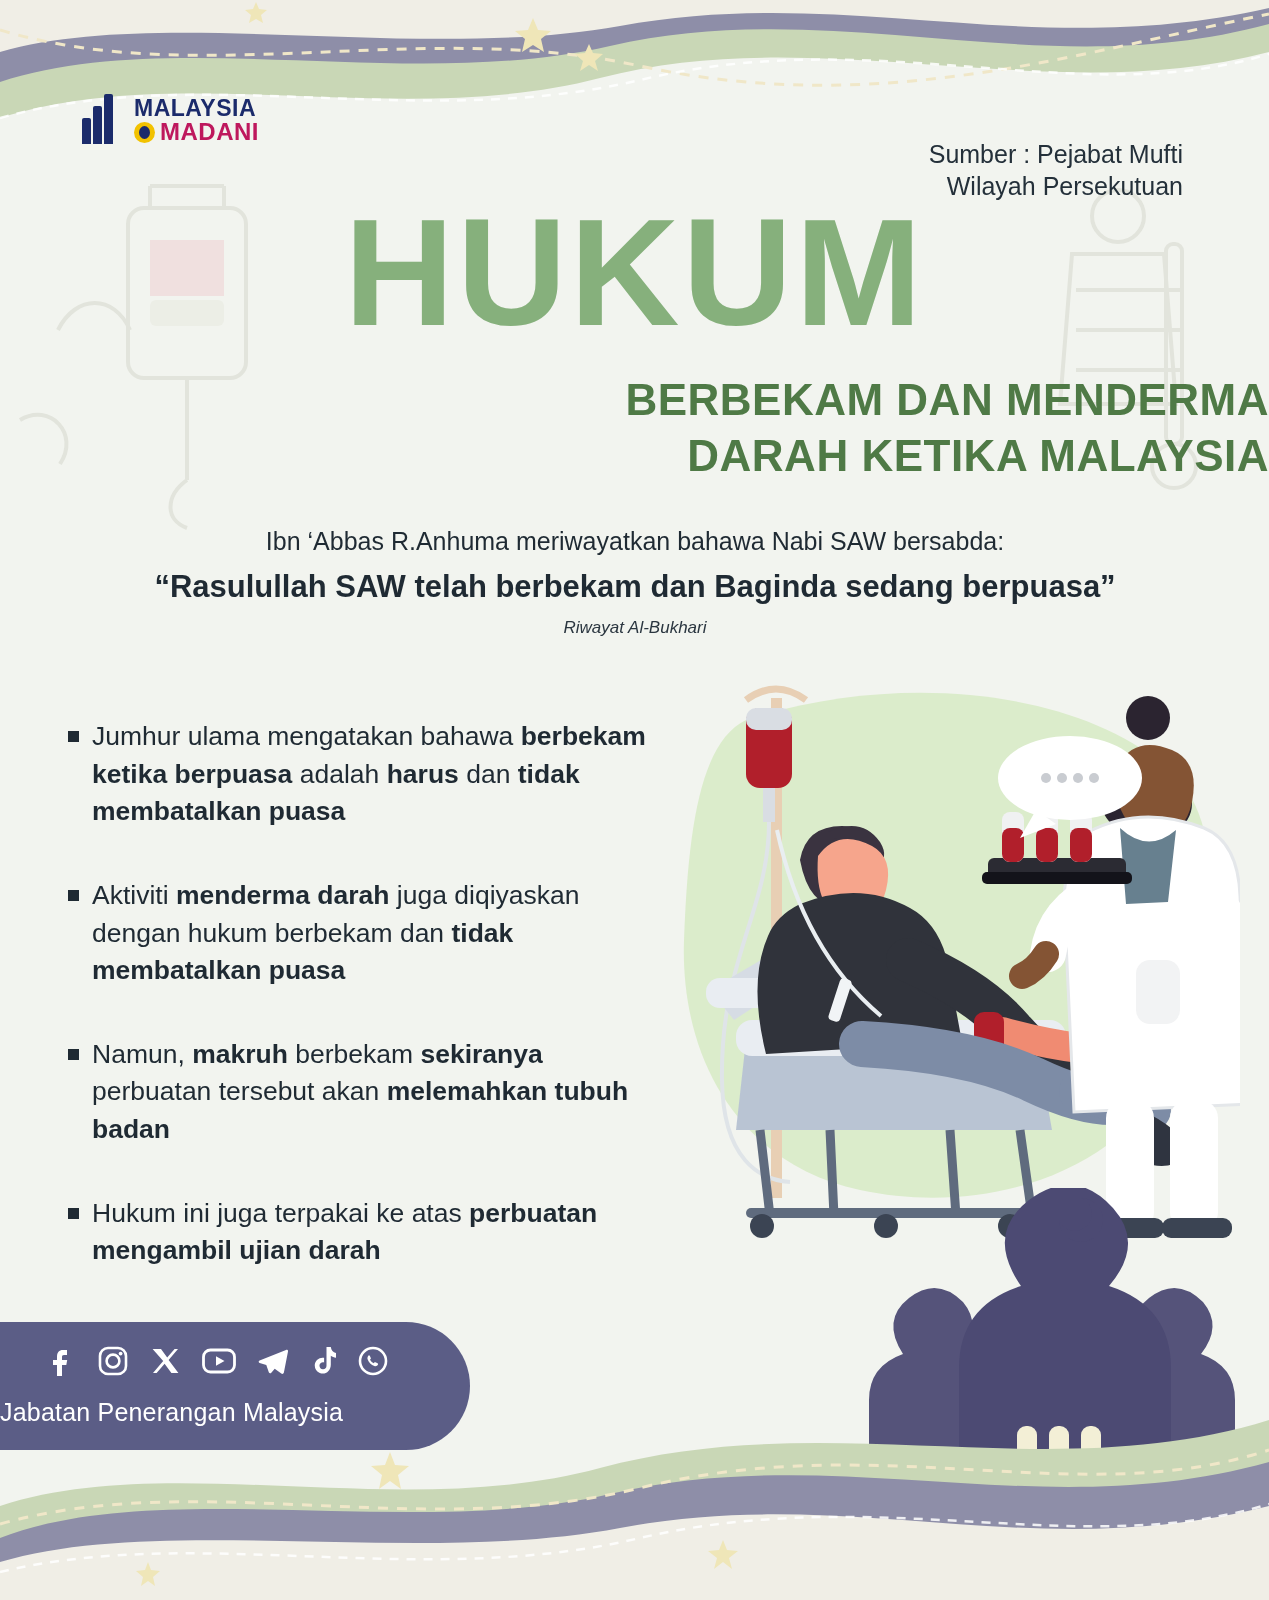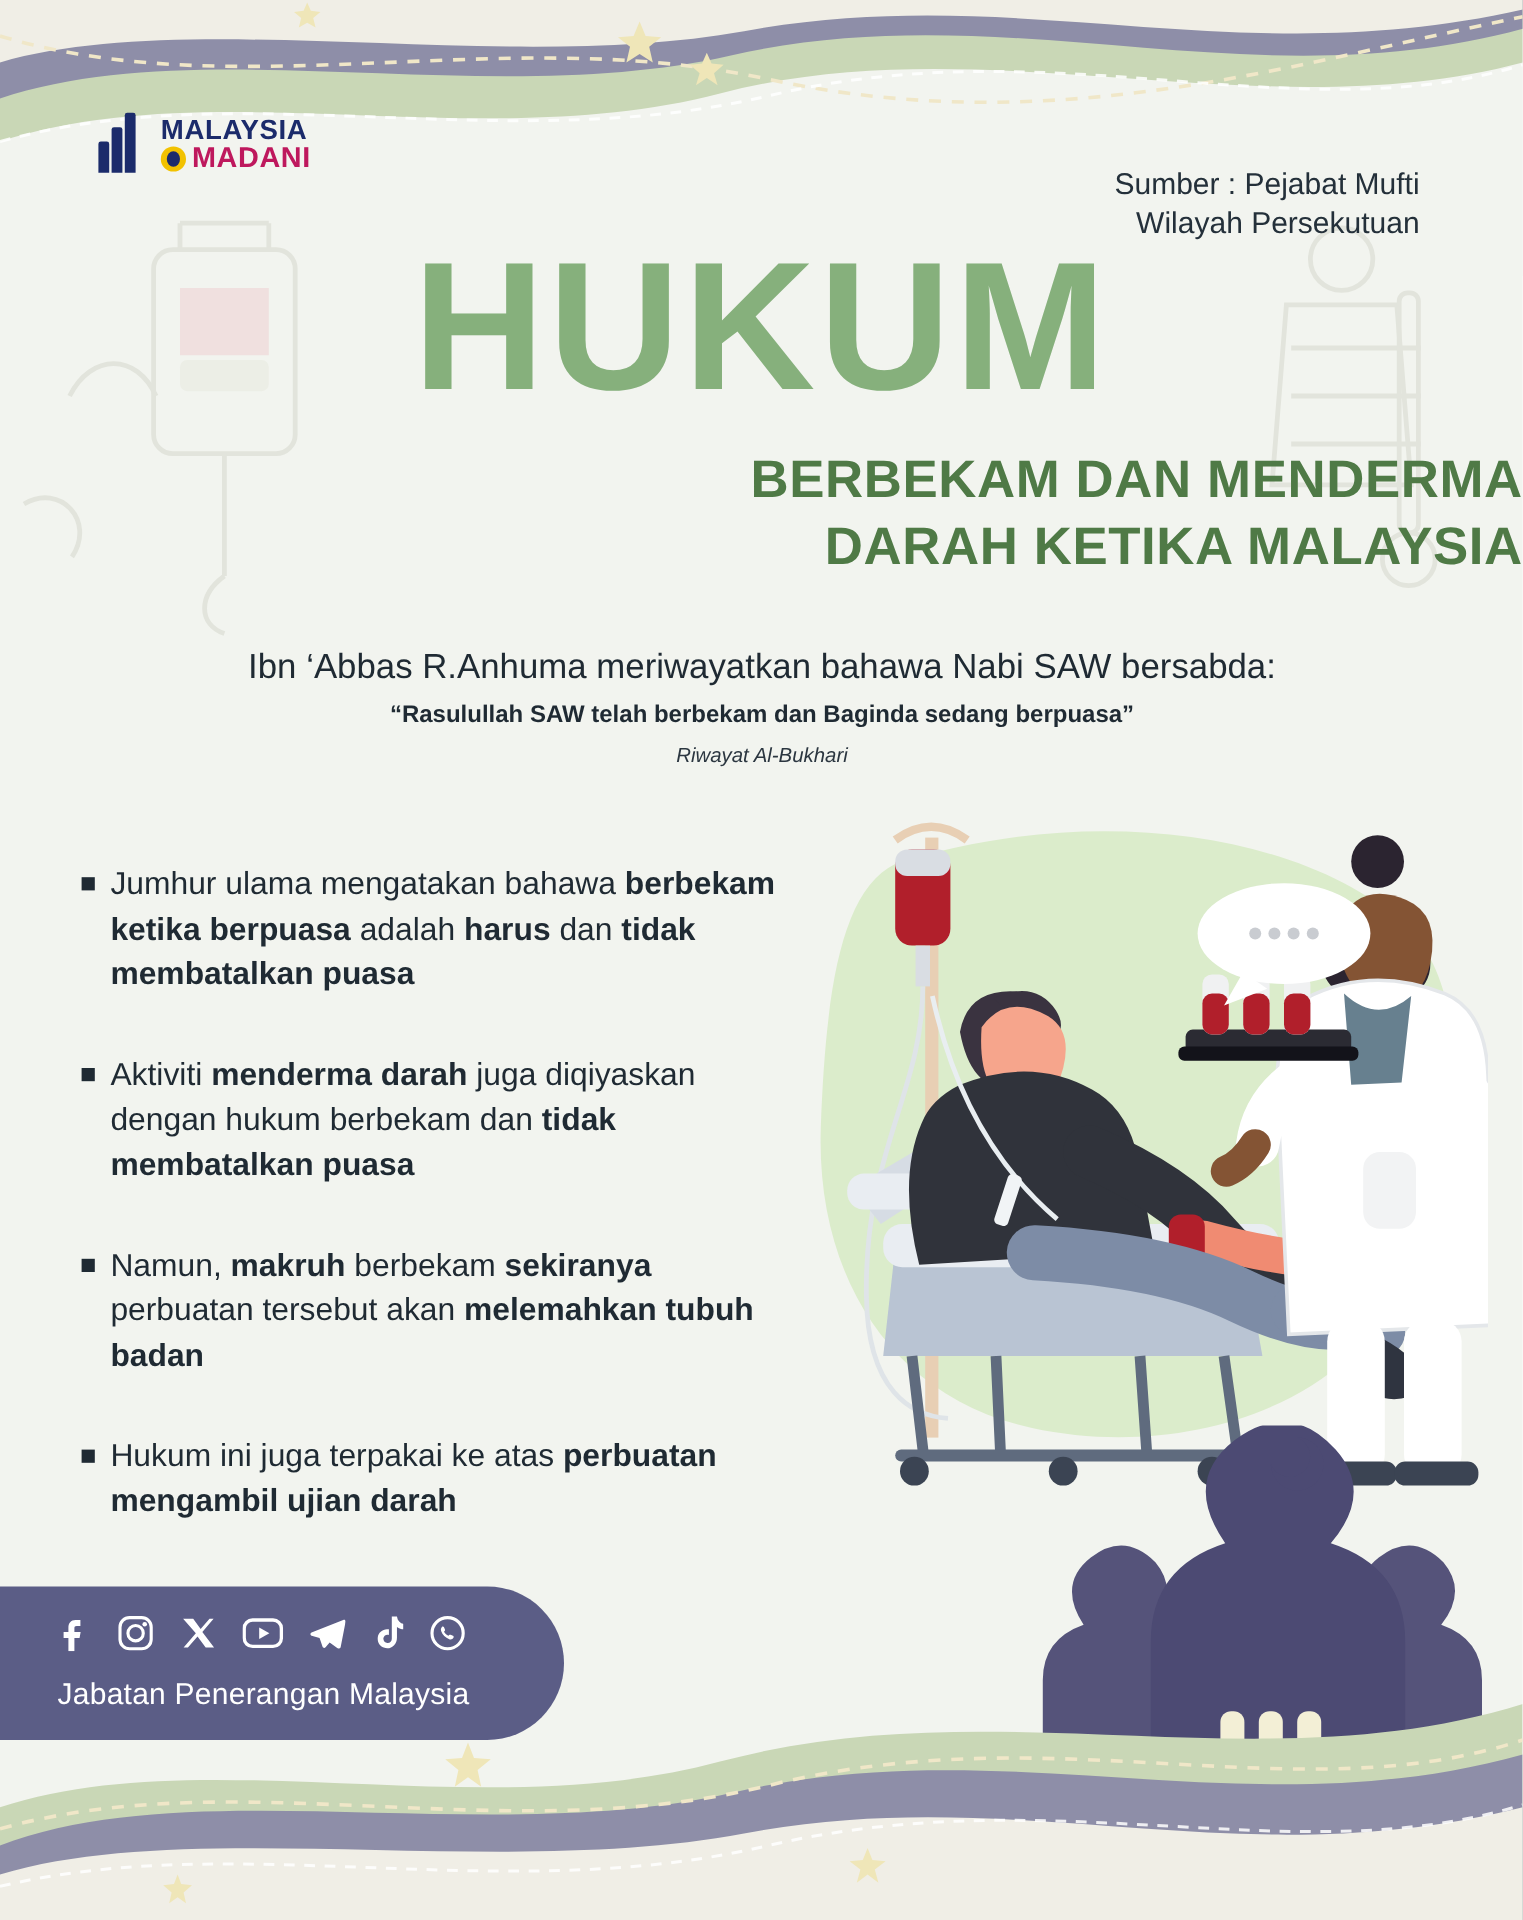--- a/index.html
+++ b/index.html
@@ -127,26 +127,25 @@
   
   .hadith {
     position: absolute;
     top: 525px;
     left: 60px;
     width: 1150px;
     text-align: center;
     color: #1f2a33;
   }
   .hadith .intro {
-    font-size: 29px;
+    font-size: 25px;
     line-height: 1.35;
-    margin-top: 12px;
   }
   .hadith .quote {
-    font-size: 20px;
+    font-size: 31px;
     font-weight: bold;
     line-height: 1.4;
     margin-top: 6px;
   }
   .hadith .narrator {
     font-size: 17px;
     font-style: italic;
     margin-top: 10px;
     color: #2b3640;
   }
@@ -197,21 +196,20 @@
   }
   .social-row {
     display: flex;
     align-items: center;
     gap: 22px;
     padding: 18px 0 0 48px;
     height: 46px;
   }
   .social-row .ic { display: block; }
   .footer-name {
-    padding-left: 48px;
     padding-top: 12px;
     font-size: 25px;
     letter-spacing: 0.2px;
   }
 
   
   .mosque {
     position: absolute;
     right: 10px;
     bottom: 112px;

